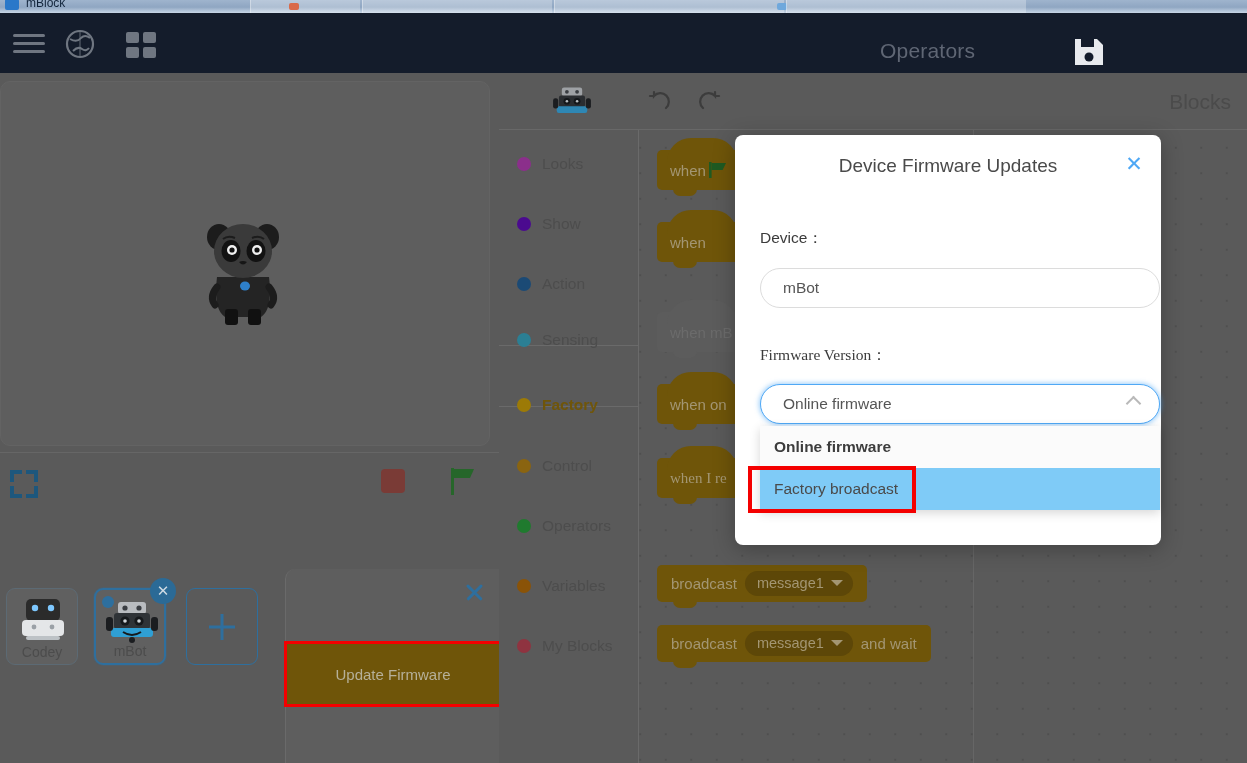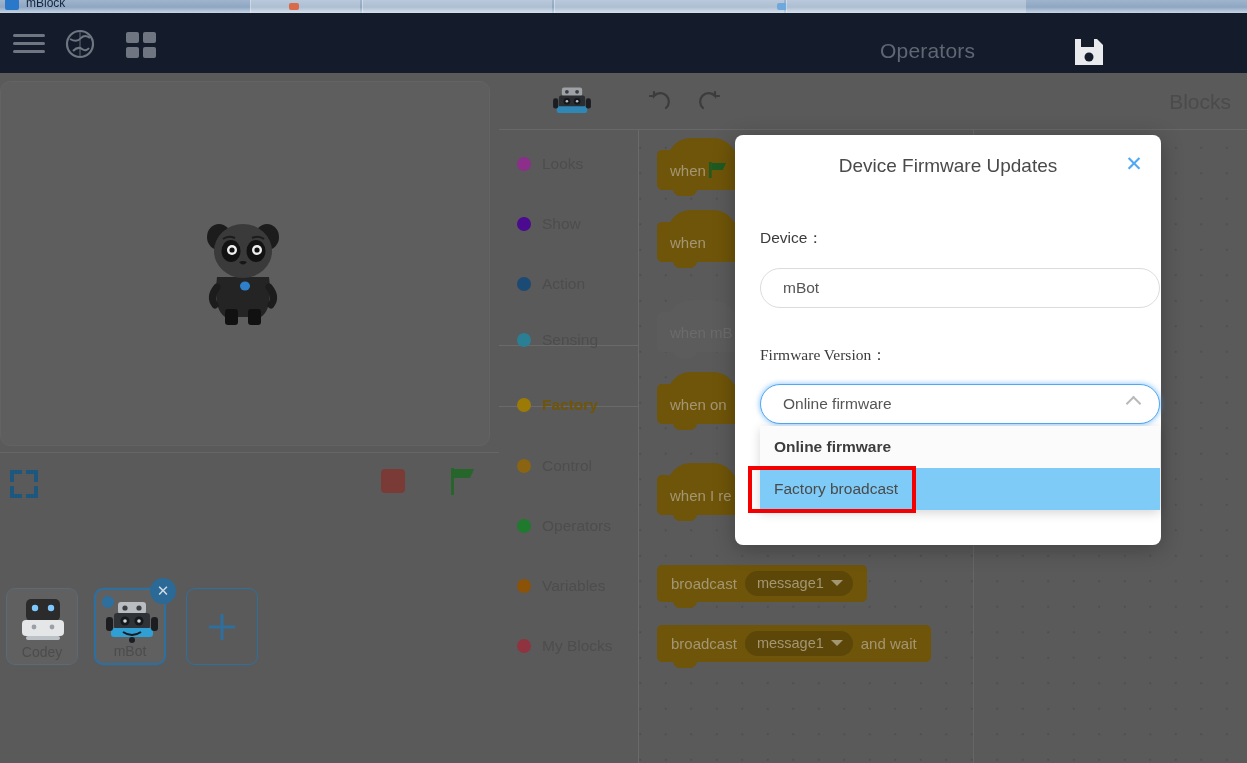--- a/index.html
+++ b/index.html
@@ -424,20 +424,24 @@
         <path d="M18 32 Q27 38 36 32" stroke="#16191c" stroke-width="2" fill="none"></path>
         <rect x="1" y="17" width="7" height="14" rx="3" fill="#1b1d20"></rect>
         <rect x="46" y="17" width="7" height="14" rx="3" fill="#1b1d20"></rect>
         <circle cx="27" cy="40" r="3" fill="#1b1d20"></circle>
       </svg>
       <div class="dev-label">mBot</div>
     </div>
 
     <div class="dev-add"></div>
 
+    <div class="fw-panel">
+      <div class="fw-close"></div>
+      <div class="fw-update-btn">Update Firmware</div>
+    </div>
   </div>
 
   <div class="code-area">
 
     <div class="code-toolbar">
       <div class="tb-device">
         <svg width="42" height="32" viewBox="0 0 54 44">
           <rect x="13" y="2" width="28" height="12" rx="3" fill="#9ea1a5"></rect>
           <circle cx="20" cy="8" r="2.6" fill="#3a3d42"></circle>
             <circle cx="34" cy="8" r="2.6" fill="#3a3d42"></circle>
@@ -524,21 +528,21 @@
       </div>
 
       <div class="hat" style="left:18px;top:254px;width:122px;height:40px;">
         <span>when on</span>
       </div>
 
       <div class="hat dim" style="left:18px;top:182px;width:122px;height:40px;">
         <span>when mB</span>
       </div>
 
-      <div class="hat" style="left:18px;top:345px;width:122px;height:40px;">
+      <div class="hat" style="left:18px;top:328px;width:122px;height:40px;font-family:Liberation Serif, serif;">
         <span>when I re</span>
       </div>
 
       <div class="stackblk" style="left:18px;top:435px;height:37px;">
         <span>broadcast</span>
         <span class="oval">
           <span>message1</span>
           <span class="caret-dn"></span>
         </span>
       </div>

